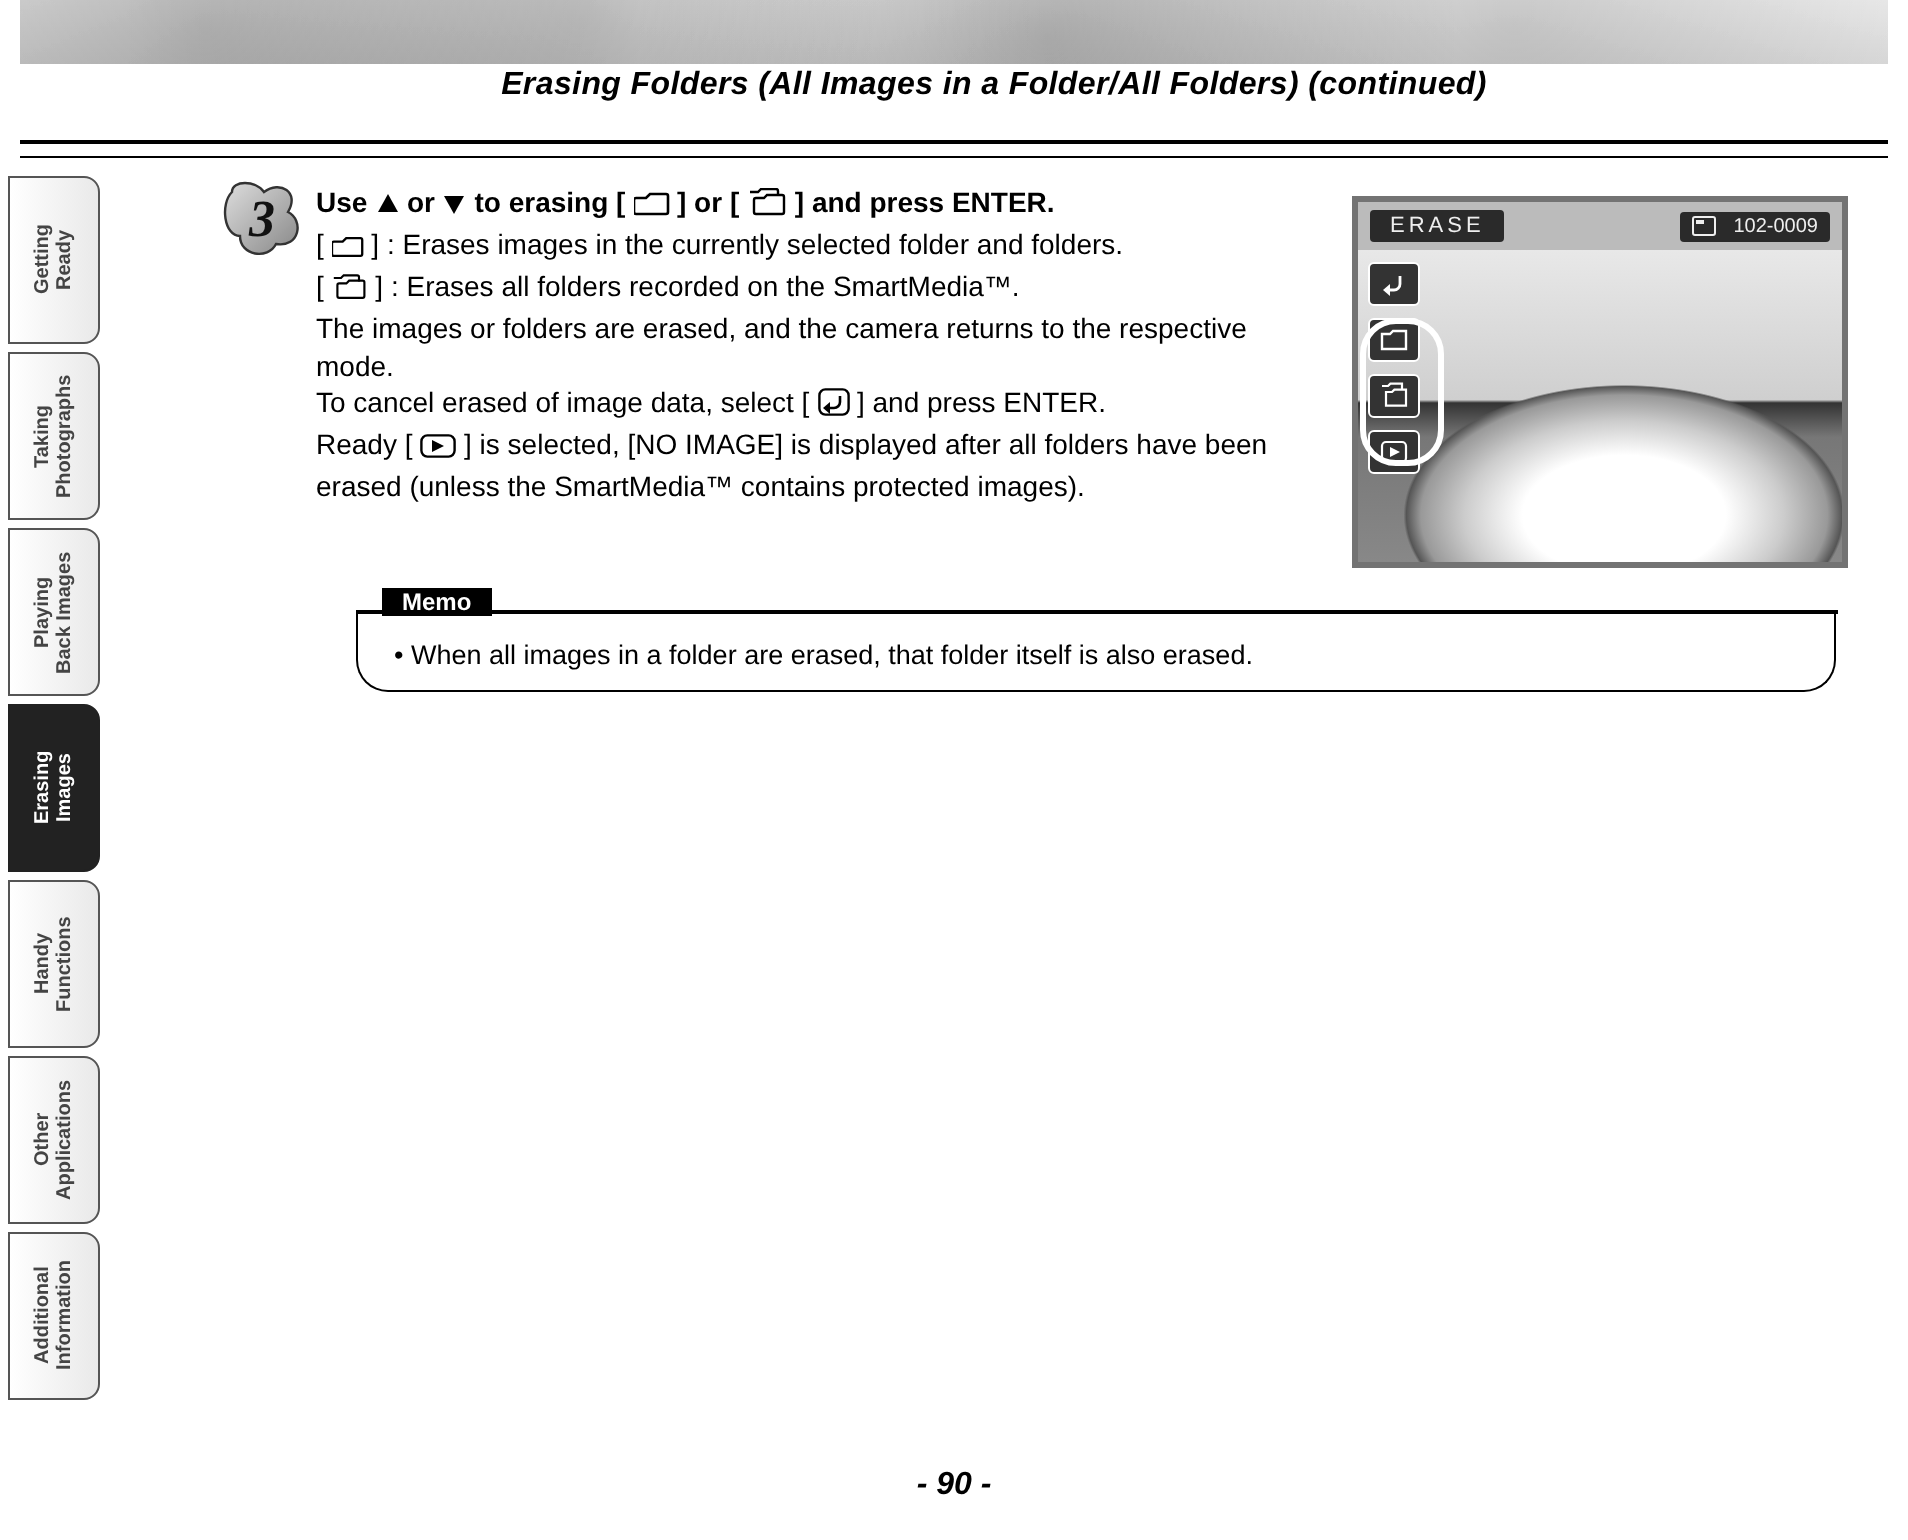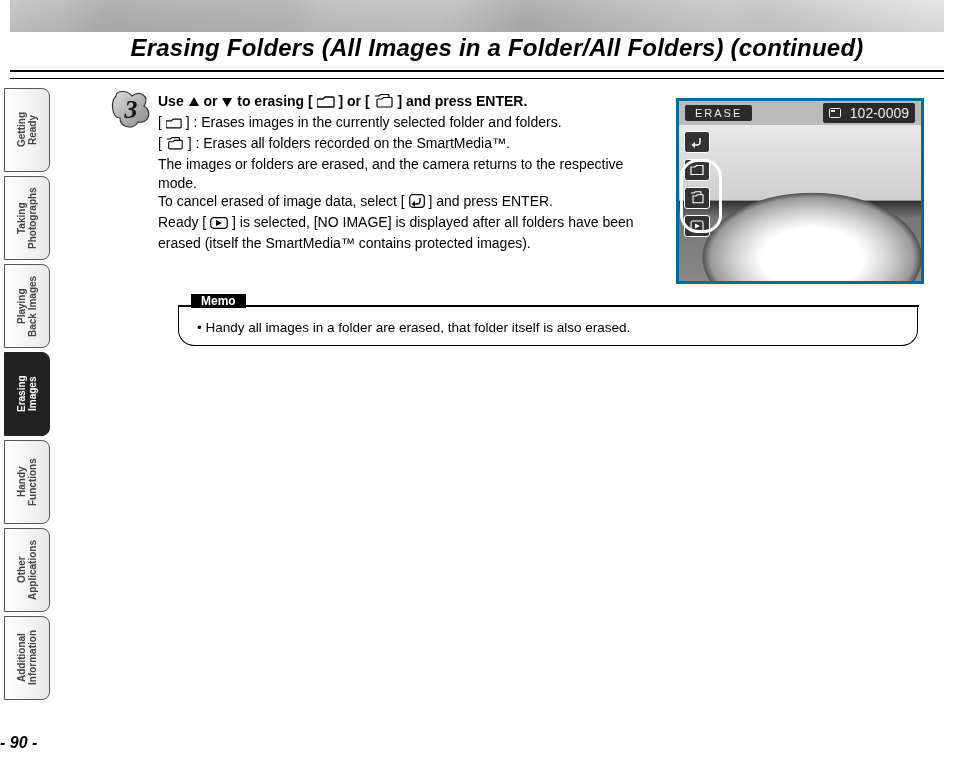--- a/index.html
+++ b/index.html
@@ -29,21 +29,21 @@
       linear-gradient(#eee, #ddd);
     filter: grayscale(1) contrast(1.1);
   }
 
   .page-title {
     position: absolute;
     top: 34px;
     left: 60px;
     right: 20px;
     text-align: center;
-    font-size: 24px;
+    font-size: 16px;
     font-style: italic;
     font-weight: 700;
     letter-spacing: .2px;
   }
 
   .title-rules {
     position: absolute;
     top: 70px;
     left: 10px;
     right: 10px;
@@ -114,21 +114,21 @@
     vertical-align: -2px;
   }
 
   
   .lcd {
     position: absolute;
     right: 30px;
     top: 98px;
     width: 248px;
     height: 186px;
-    border: 3px solid #0369a1;
+    border: 3px solid #737373;
     background: #bbb;
     box-sizing: border-box;
   }
   .lcd-top {
     height: 24px;
     display: flex;
     align-items: center;
     justify-content: space-between;
     padding: 0 6px;
   }
@@ -136,21 +136,21 @@
     background: #2a2a2a;
     color: #eee;
     font-size: 11px;
     letter-spacing: 2px;
     padding: 2px 10px;
     border-radius: 2px;
   }
   .lcd-file {
     background: #2a2a2a;
     color: #eee;
-    font-size: 14px;
+    font-size: 10px;
     padding: 2px 6px;
     border-radius: 2px;
     display: flex;
     align-items: center;
     gap: 9px;
   }
   .lcd-body {
     position: relative;
     flex: 1;
     height: calc(100% - 24px);
@@ -221,20 +221,21 @@
     font-size: 12px;
     font-weight: 700;
     padding: 0 10px;
   }
 
   .page-number {
     position: absolute;
     bottom: 18px;
     left: 0;
     right: 0;
+    text-align: center;
     font-style: italic;
     font-weight: 700;
     font-size: 16px;
   }
 </style>
 </head>
 <body>
 
 <div class="top-texture"></div>
 
@@ -335,21 +336,21 @@
         </svg>
     </span>
     <span> ] and press ENTER.</span><br>
     <span>Ready [ </span>
     <span class="inline-icon">
       <svg width="18" height="12" viewBox="0 0 18 12">
           <rect x="0.7" y="0.7" width="16.6" height="10.6" rx="3" fill="none" stroke="#000" stroke-width="1.2"></rect>
           <polygon points="6,3 6,9 12,6" fill="#000"></polygon>
         </svg>
     </span>
-    <span> ] is selected, [NO IMAGE] is displayed after all folders have been erased (itself the SmartMedia™ contains protected images).</span>
+    <span> ] is selected, [NO IMAGE] is displayed after all folders have been erased (unless the SmartMedia™ contains protected images).</span>
   </div>
 </div>
 
 <div class="lcd">
   <div class="lcd-top">
     <span class="lcd-label">ERASE</span>
     <span class="lcd-file">
       <svg width="12" height="10" viewBox="0 0 12 10">
           <rect x="0.5" y="0.5" width="11" height="9" rx="1" fill="none" stroke="#eee"></rect>
           <rect x="2" y="2" width="4" height="2" fill="#eee"></rect>
@@ -382,16 +383,16 @@
             <rect x="1" y="1" width="12" height="10" rx="2" fill="none" stroke="#fff" stroke-width="1.1"></rect>
             <polygon points="5,3.5 5,8.5 10,6" fill="#fff"></polygon>
           </svg>
       </div>
     </div>
   </div>
 </div>
 
 <div class="memo">
   <div class="memo-label">Memo</div>
-  • <span>Handy all images in a folder are erased, that folder itself is also erased.</span>
+  • <span>When all images in a folder are erased, that folder itself is also erased.</span>
 </div>
 
 <div class="page-number">- 90 -</div>
 
 </body></html>

